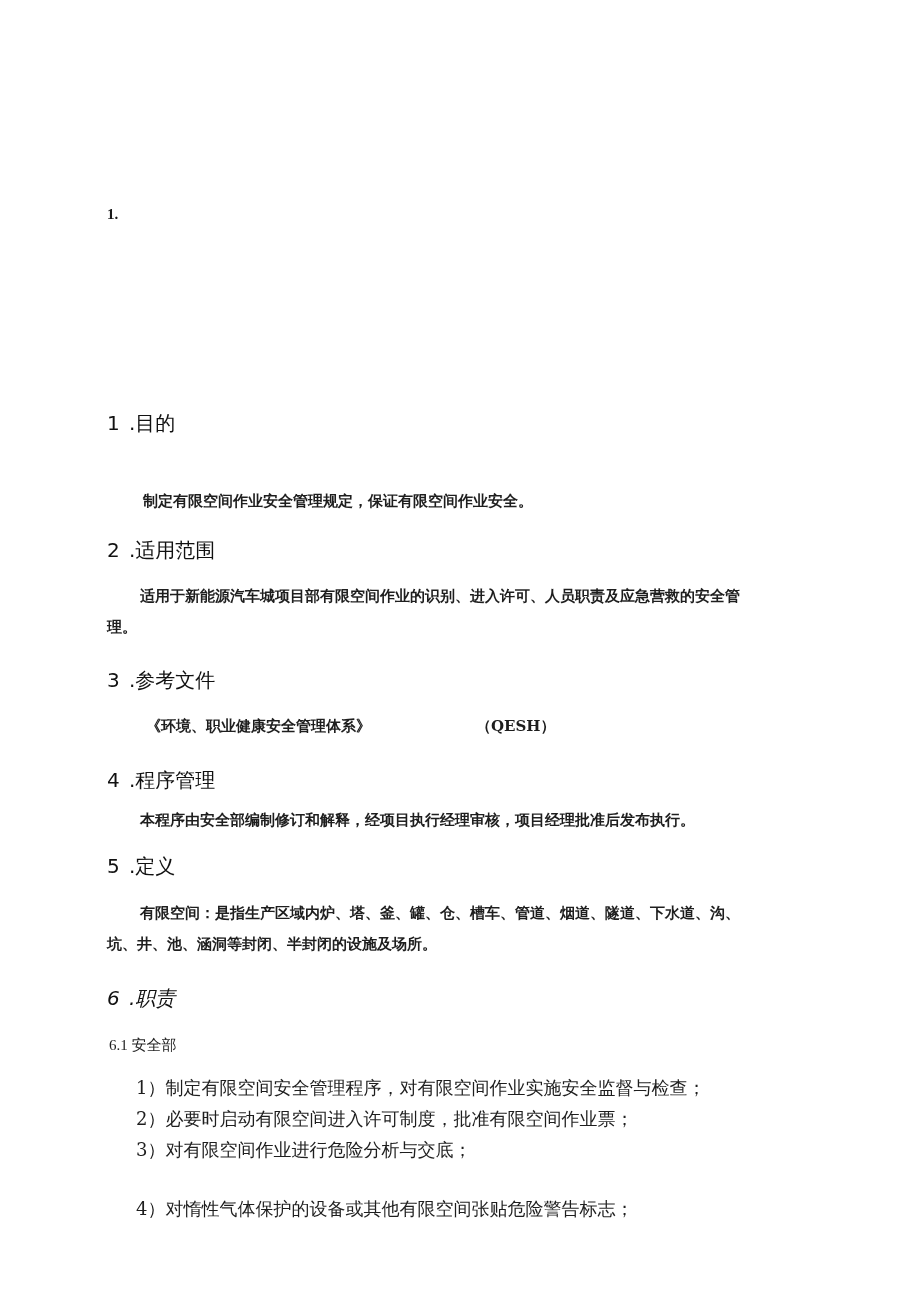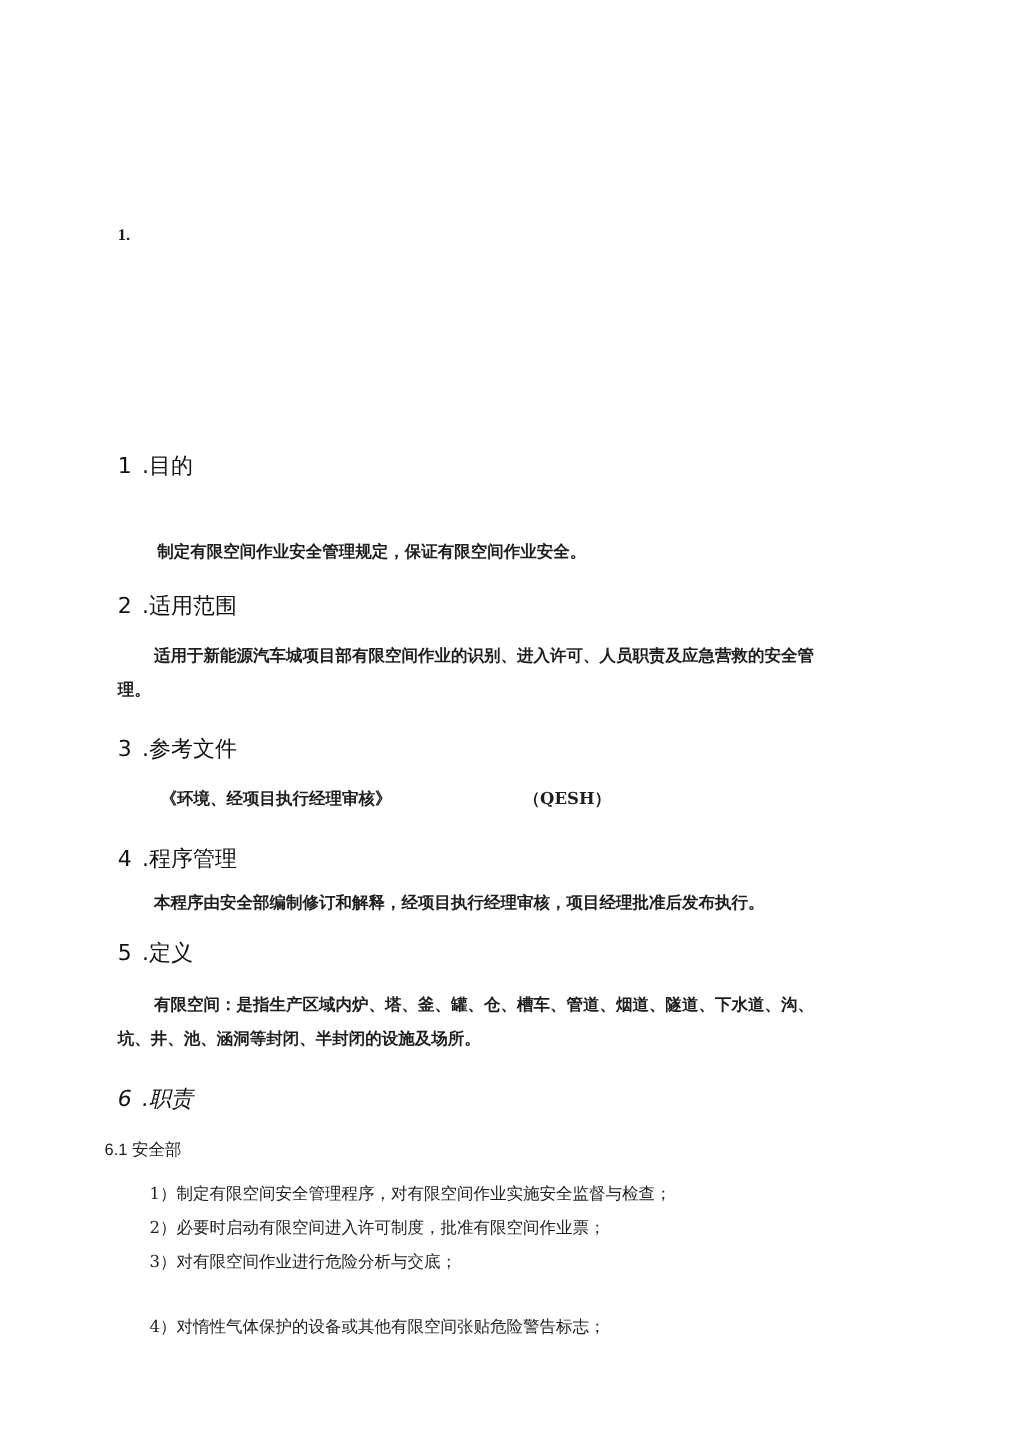--- a/index.html
+++ b/index.html
@@ -29,28 +29,28 @@
       left: 107px;
     }
     .heading .num { display: inline-block; width: 22px; }
     .para {
       font-family: "DejaVu Serif", "Liberation Serif", serif;
       font-size: 15px;
       color: #1e1e1e;
       font-weight: bold;
     }
     .sub {
-      font-family: Liberation Sans, sans-serif;
+      font-family: Liberation Serif, serif;
       font-size: 15px;
       color: #1e1e1e;
-      left: 95px;
+      left: 109px;
     }
     .item {
       font-family: "DejaVu Serif", "Liberation Serif", serif;
-      font-size: 15px;
+      font-size: 18px;
       color: #1e1e1e;
       left: 136px;
     }
   </style>
 </head>
 <body>
 
 <div>
 
   <div class="abs top-num">1.</div>
@@ -62,21 +62,21 @@
 
   <div class="abs heading" style="top:537px;">
     <span class="num">2</span><span>.适用范围</span>
   </div>
   <div class="abs para" style="left:140px; top:587px;">适用于新能源汽车城项目部有限空间作业的识别、进入许可、人员职责及应急营救的安全管</div>
   <div class="abs para" style="left:107px; top:618px;">理。</div>
 
   <div class="abs heading" style="top:667px;">
     <span class="num">3</span><span>.参考文件</span>
   </div>
-  <div class="abs para" style="left:146px; top:717px;">《环境、经项目执行经理审核》</div>
+  <div class="abs para" style="left:146px; top:717px;">《环境、职业健康安全管理体系》</div>
   <div class="abs para" style="left:476px; top:717px;">（QESH）</div>
 
   <div class="abs heading" style="top:767px;">
     <span class="num">4</span><span>.程序管理</span>
   </div>
   <div class="abs para" style="left:140px; top:811px;">本程序由安全部编制修订和解释，经项目执行经理审核，项目经理批准后发布执行。</div>
 
   <div class="abs heading" style="top:853px;">
     <span class="num">5</span><span>.定义</span>
   </div>

